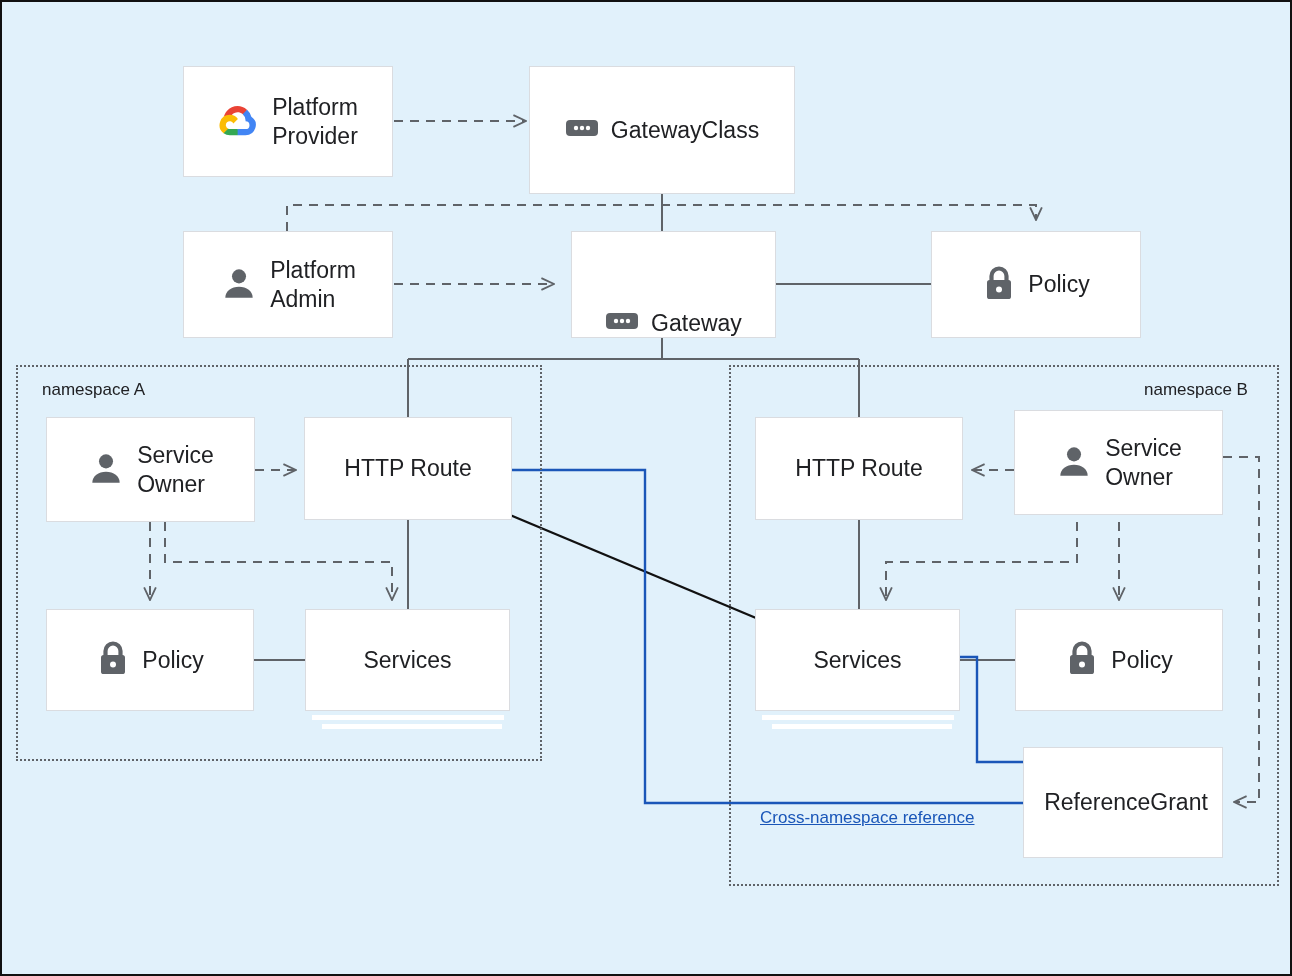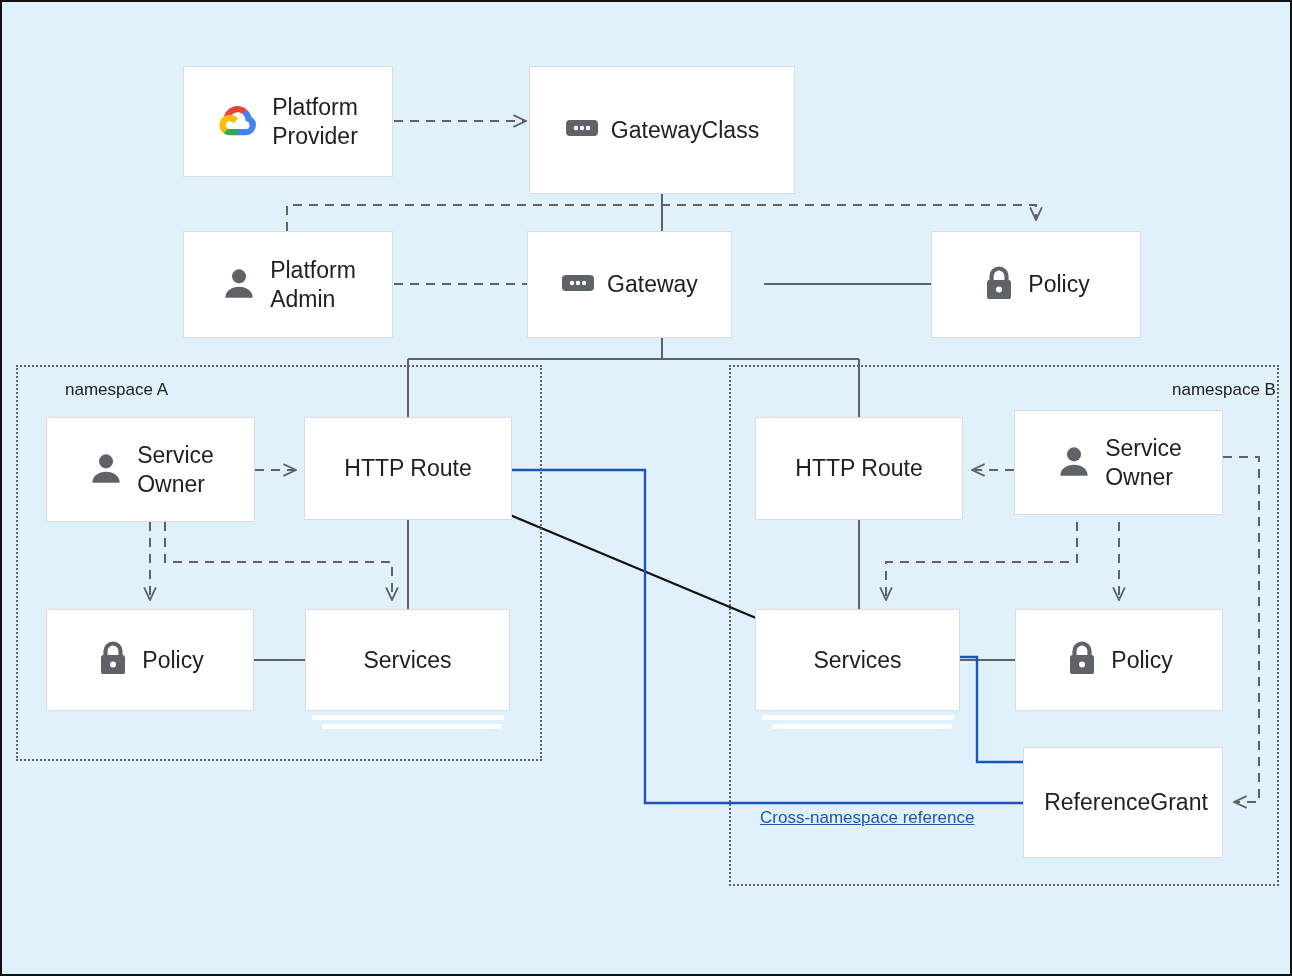--- a/index.html
+++ b/index.html
@@ -128,24 +128,24 @@
 
     <path d="M 508 513 L 754 616" stroke="#111111" stroke-width="2.4" fill="none"></path>
 
     <g stroke="#1a56b8" stroke-width="2.4" fill="none">
       <path d="M 510 468 H 643 V 801 H 1021"></path>
       <path d="M 958 655 H 975 V 760 H 1021"></path>
     </g>
   </svg>
 
   <div class="ns-box" style="left:14px; top:363px; width:526px; height:396px;"></div>
-  <div class="ns-label" style="left:40px; top:378px;margin-left:23px;">namespace A</div>
+  <div class="ns-label" style="left:40px; top:378px;">namespace A</div>
 
   <div class="ns-box" style="left:727px; top:363px; width:550px; height:521px;"></div>
-  <div class="ns-label" style="left:1142px; top:378px;margin-left:28px;">namespace B</div>
+  <div class="ns-label" style="left:1142px; top:378px;">namespace B</div>
 
   <div class="node" style="left:181px; top:64px; width:210px; height:111px;">
     <span class="icon">
       <svg width="42" height="42" viewBox="0 0 48 48">
         <path fill="#ea4335" d="M29.2 17.3l3.6-3.6.24-1.52c-6.56-5.96-16.98-5.28-22.88 1.42-1.64 1.86-2.86 4.18-3.5 6.56l1.3-.18 7.2-1.18.56-.57c3.2-3.52 8.62-4 12.36-.98l1.12.05z"></path>
         <path fill="#4285f4" d="M38.1 20.16a16.2 16.2 0 0 0-4.88-7.87l-5.05 5.05a8.97 8.97 0 0 1 3.3 7.12v.9a4.5 4.5 0 0 1 0 9h-9l-.89.91v5.4l.89.85h9a11.71 11.71 0 0 0 6.63-21.36z"></path>
         <path fill="#34a853" d="M13.45 41.5h8.98v-7.2h-8.98a4.46 4.46 0 0 1-1.85-.4l-1.27.39-3.62 3.6-.32 1.22a11.63 11.63 0 0 0 7.06 2.39z"></path>
         <path fill="#fbbc05" d="M13.45 18.1A11.71 11.71 0 0 0 6.4 39.11l5.2-5.2a4.5 4.5 0 1 1 5.96-5.96l5.2-5.2a11.69 11.69 0 0 0-9.3-4.64z"></path>
       </svg>
     </span>
@@ -169,21 +169,21 @@
     <span class="icon">
       <svg width="38" height="38" viewBox="0 0 40 40">
         <circle cx="20" cy="13" r="7.4" fill="#5f6368"></circle>
         <path d="M5.6 35.5c0-7.2 6.45-11.6 14.4-11.6s14.4 4.4 14.4 11.6z" fill="#5f6368"></path>
       </svg>
     </span>
     <span class="label">Platform
 Admin</span>
   </div>
 
-  <div class="node" style="left:525px; top:229px; width:205px; height:107px;">
+  <div class="node" style="left:569px; top:229px; width:205px; height:107px;align-items:flex-end;">
     <span class="icon">
       <svg width="34" height="24" viewBox="0 0 34 24">
         <rect x="1" y="4" width="32" height="16" rx="4" fill="#5f6368"></rect>
         <circle cx="11" cy="12" r="2.2" fill="#ffffff"></circle>
         <circle cx="17" cy="12" r="2.2" fill="#ffffff"></circle>
         <circle cx="23" cy="12" r="2.2" fill="#ffffff"></circle>
       </svg>
     </span>
     <span class="label">Gateway</span>
   </div>

